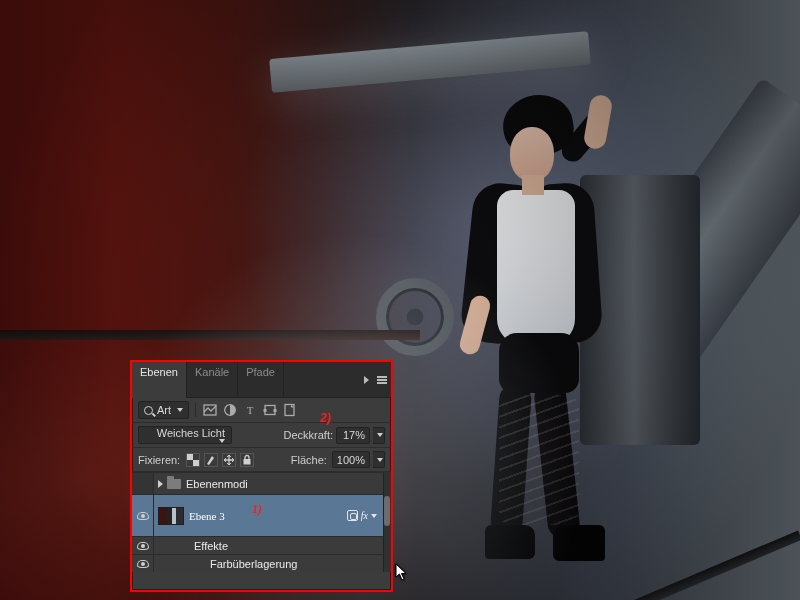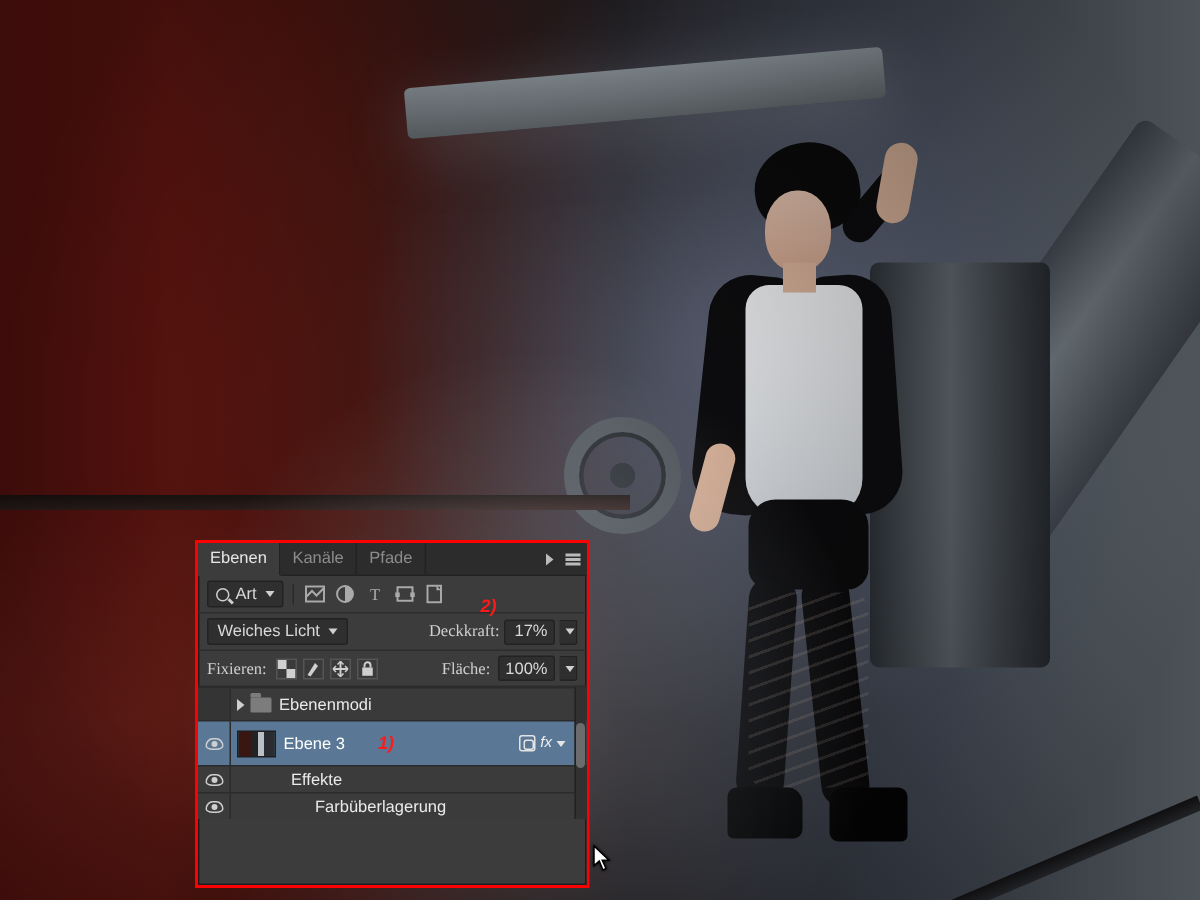--- a/index.html
+++ b/index.html
@@ -74,41 +74,41 @@
   .panel-frame {
     position:absolute; left:130px; top:360px; width:263px; height:232px;
     border:2px solid #ff0000;
   }
   .panel {
     position:absolute; inset:0;
     background:#3c3c3c; color:#d8d8d8; font-size:11px;
     box-shadow: 0 0 0 1px #1e1e1e inset;
   }
   
-  .p-tabs { height:22px; display:flex; align-items:stretch; background:#2c2c2c; border-bottom:1px solid #222;}
+  .p-tabs { height:36px; display:flex; align-items:stretch; background:#2c2c2c; border-bottom:1px solid #222;}
   .p-tab { padding:4px 8px 0; color:#8c8c8c; font-size:11px; border-right:1px solid #222; cursor:default;}
   .p-tab.active { background:#3c3c3c; color:#e6e6e6; border-bottom:1px solid #3c3c3c; margin-bottom:-1px;}
   .p-tabs .spacer {flex:1;}
   .p-menu { width:18px; display:flex; align-items:center; justify-content:center;}
   .p-menu span{width:10px;height:2px;background:#bbb; box-shadow:0 -3px 0 #bbb,0 3px 0 #bbb;}
   .collapse{width:14px;display:flex;align-items:center;justify-content:center;}
   .collapse span{width:0;height:0;border-top:4px solid transparent;border-bottom:4px solid transparent;border-left:5px solid #bbb;}
   
   .p-row { display:flex; align-items:center; gap:4px; padding:3px 6px; border-bottom:1px solid #2c2c2c;}
   .filter-dd{display:flex;align-items:center;gap:4px;height:18px;padding:0 5px;background:#2f2f2f;border:1px solid #222;border-radius:2px;}
   .filter-dd .mag{width:9px;height:9px;border:1.5px solid #cfcfcf;border-radius:50%;position:relative;}
   .filter-dd .mag::after{content:"";position:absolute;left:7px;top:7px;width:4px;height:1.5px;background:#cfcfcf;transform:rotate(45deg);}
   .chev{width:0;height:0;border-left:3px solid transparent;border-right:3px solid transparent;border-top:4px solid #cfcfcf;margin-left:2px;}
   .divider{width:0;height:14px;border-right:1px solid #2a2a2a;margin:0 2px;}
   .ico{width:16px;height:16px;display:flex;align-items:center;justify-content:center;opacity:.75;}
   .ico svg{width:14px;height:14px;}
   
-  .blend-dd{display:flex;align-items:center;justify-content:space-between;height:18px;padding:0 6px;background:#2f2f2f;border:1px solid #222;border-radius:2px;width:94px;}
+  .blend-dd{display:flex;align-items:flex-end;justify-content:space-between;height:18px;padding:0 6px;background:#2f2f2f;border:1px solid #222;border-radius:2px;width:94px;flex-direction:column;}
   .labpair{display:flex;align-items:center;gap:3px;margin-left:auto;}
-  .lab{color:#cfcfcf;font-family:Liberation Serif, serif;}
+  .lab{color:#cfcfcf;}
   .pct{display:flex;align-items:center;height:17px;padding:0 4px;background:#2f2f2f;border:1px solid #222;border-radius:2px;min-width:34px;justify-content:flex-end;}
   .pctbtn{width:12px;height:17px;background:#2f2f2f;border:1px solid #222;border-left:0;border-radius:0 2px 2px 0;display:flex;align-items:center;justify-content:center;}
   .annot{color:#ff1a1a;font-size:12px;font-weight:700;font-style:italic;position:absolute;}
   
   .lockrow .lab{margin-right:2px;}
   .sq{width:14px;height:14px;border:1px solid #555;background:#3a3a3a;display:flex;align-items:center;justify-content:center;}
   
   .layer-list{position:relative;}
   .l-row{display:flex;align-items:center;height:22px;border-top:1px solid #2b2b2b;background:#3a3a3a;}
   .l-row.sel{background:#5a7896;}
@@ -277,21 +277,21 @@
 
     <div class="layer-list">
 
       <div class="l-row group">
         <div class="vis blank"></div>
         <span class="tri"></span>
         <span class="folder"></span>
         <span class="name">Ebenenmodi</span>
       </div>
 
-      <div class="l-row sel" style="height:30px;position:relative;">
+      <div class="l-row sel" style="height:42px;position:relative;font-family:Liberation Serif, serif;">
         <div class="vis">
             <span class="eye"></span>
           </div>
         <div class="thumb"></div>
         <span class="name sel">Ebene 3</span>
         <span class="annot" style="left:120px;top:7px;">1)</span>
         <div class="l-end">
           <span class="link"></span>
           <span class="fx">fx</span>
           <span class="smalltri"></span>

